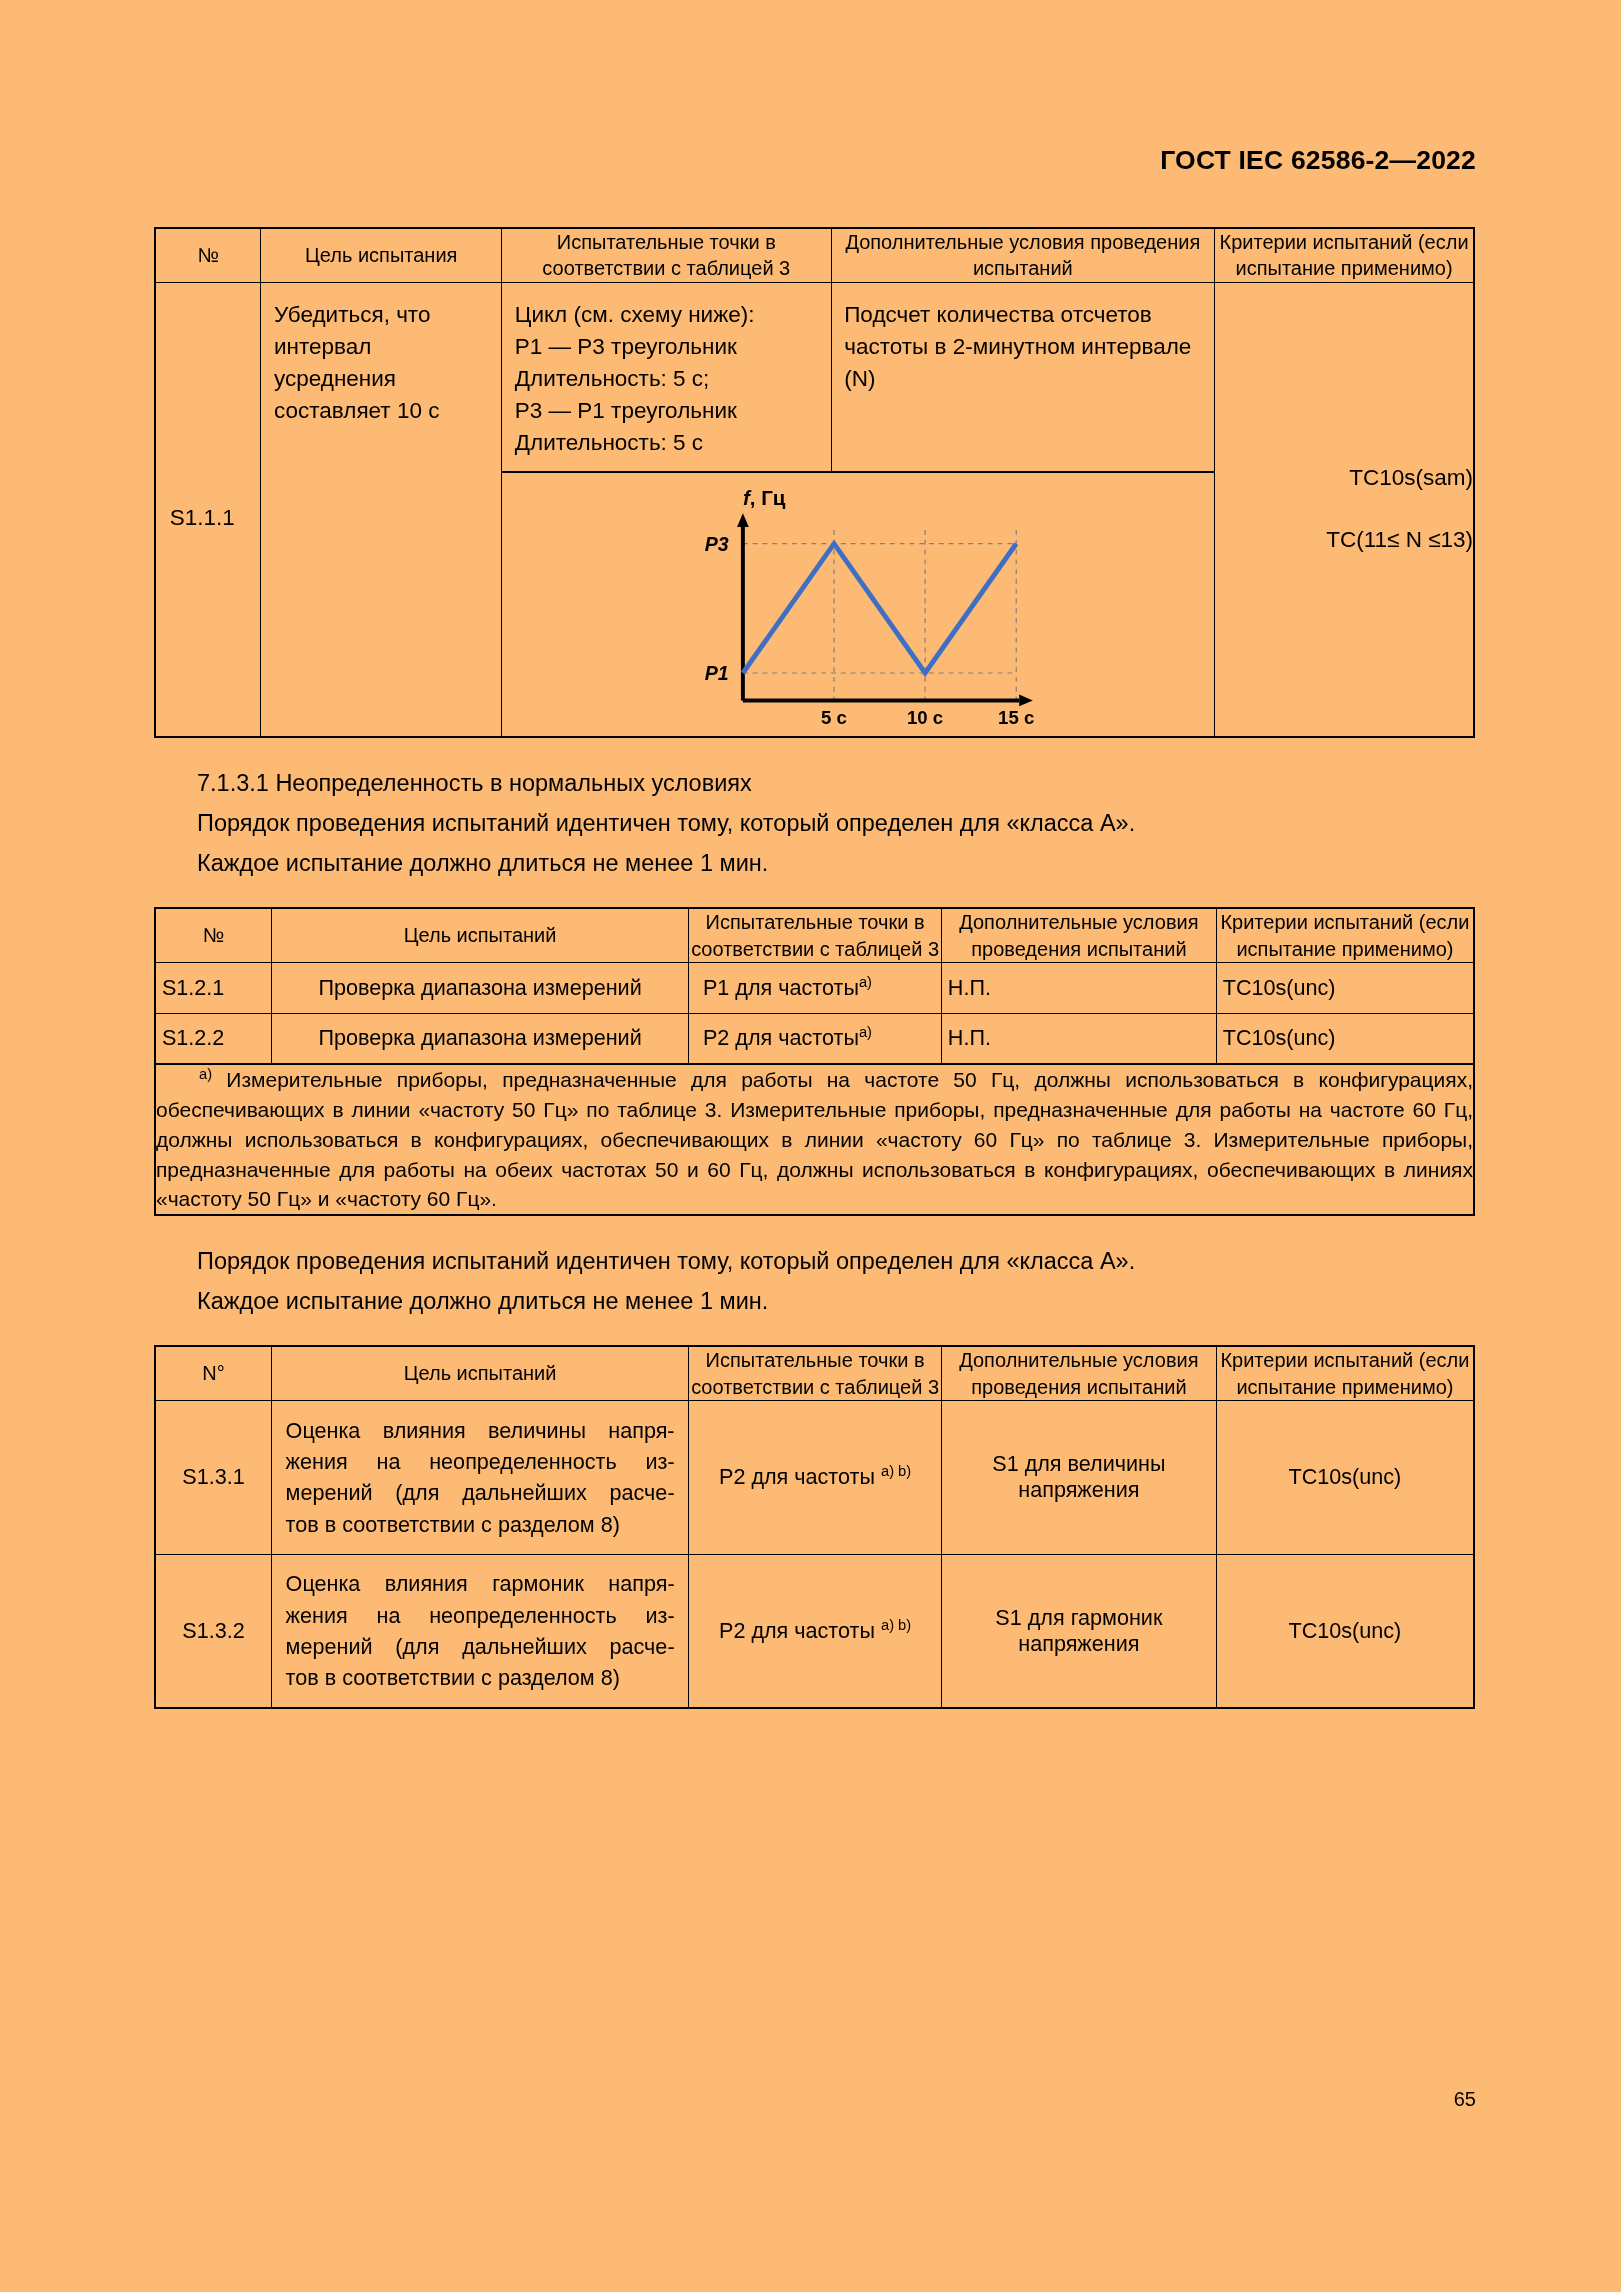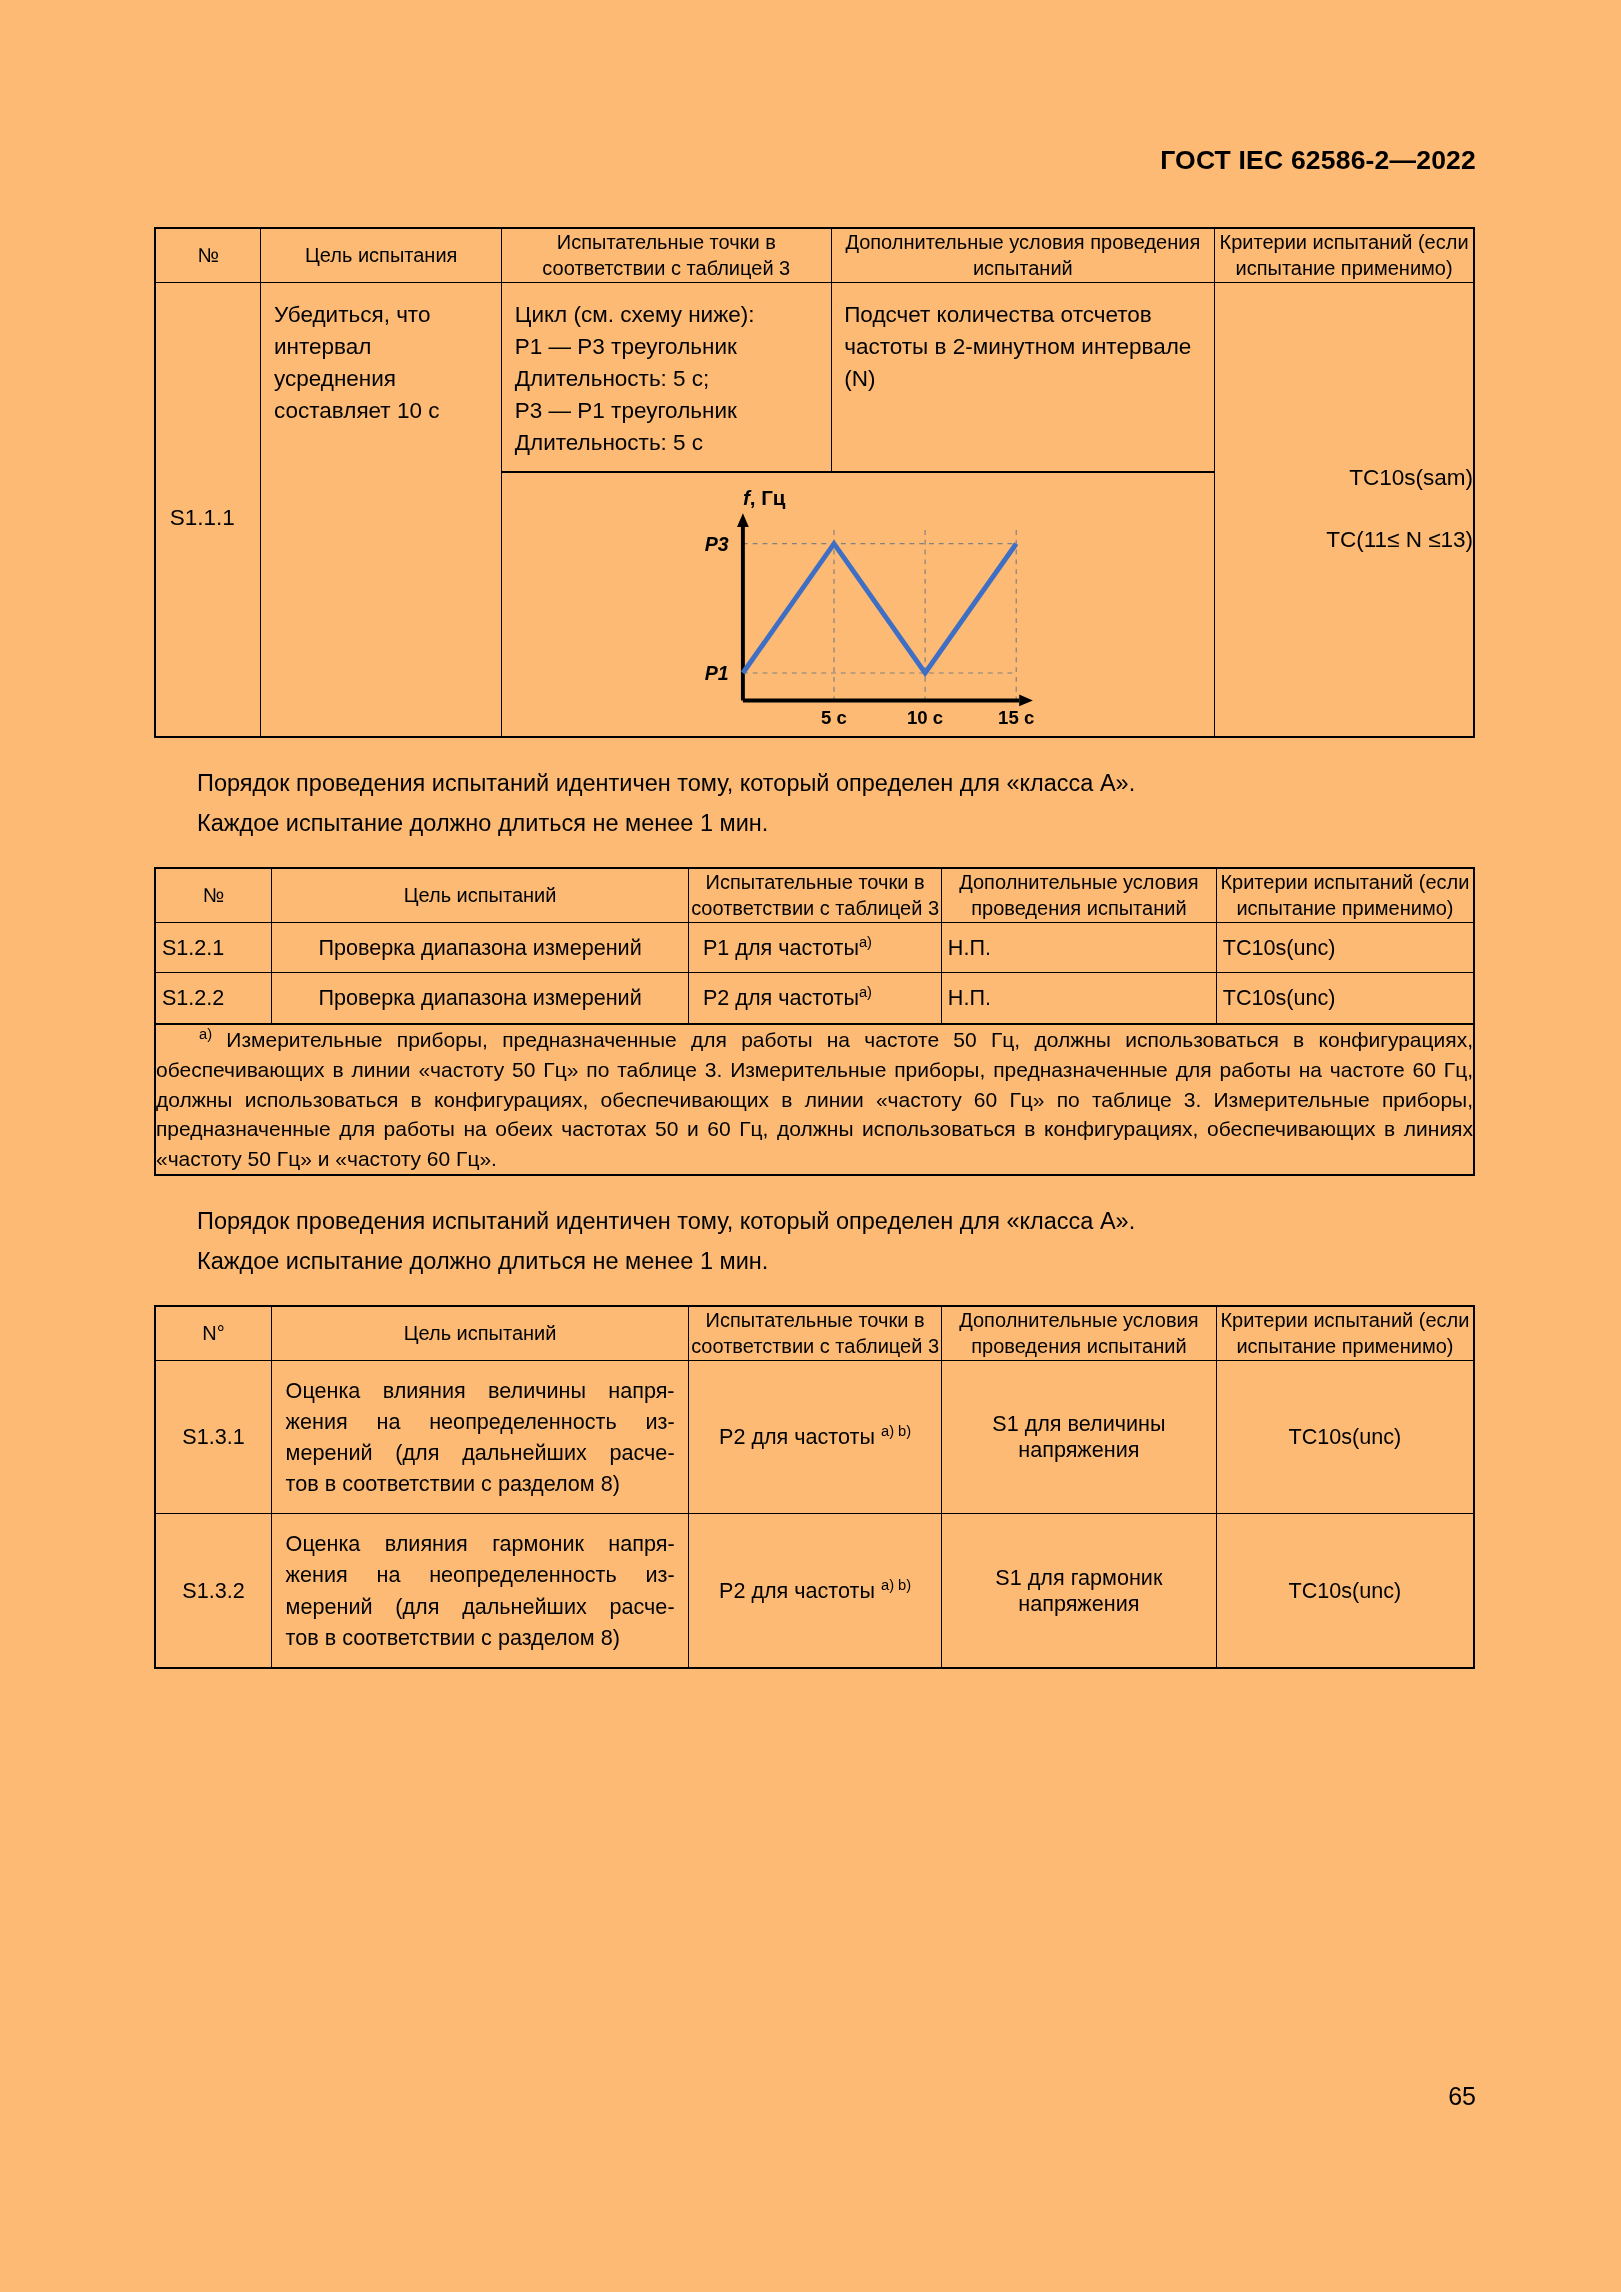--- a/index.html
+++ b/index.html
@@ -171,21 +171,21 @@
     padding: 13.7px 13.7px;
     vertical-align: middle;
   }
   .t3 td.goal-j .lastline { text-align-last: left; }
 
   
   .page-footer {
     position: absolute;
     right: 145px;
     bottom: 182px;
-    font-size: 25px;
+    font-size: 20px;
   }
 </style>
 </head>
 <body>
 
 <div class="page">
 
   <div class="page-header">ГОСТ IEC 62586-2—2022</div>
 
   <div class="content">
@@ -251,20 +251,21 @@
                 <text x="338" y="256" text-anchor="middle" font-family="Liberation Sans, sans-serif" font-size="19" font-weight="bold" fill="#000">10 с</text>
                 <text x="431" y="256" text-anchor="middle" font-family="Liberation Sans, sans-serif" font-size="19" font-weight="bold" fill="#000">15 с</text>
               </svg>
             </div>
           </td>
         </tr>
       </tbody>
     </table>
 
     <div class="sec-block">
+      <div class="sec-p">7.1.3.1 Неопределенность в нормальных условиях</div>
       <div class="sec-p">Порядок проведения испытаний идентичен тому, который определен для «класса А».</div>
       <div class="sec-p">Каждое испытание должно длиться не менее 1 мин.</div>
     </div>
 
     <table class="gtable t2">
       <colgroup>
         <col class="c-num">
           <col class="c-goal">
           <col class="c-pts">
           <col class="c-cond">

